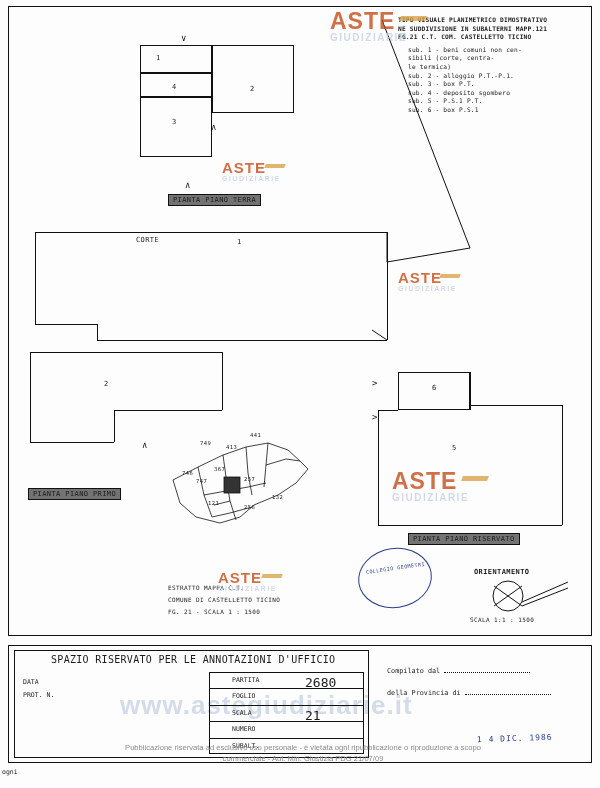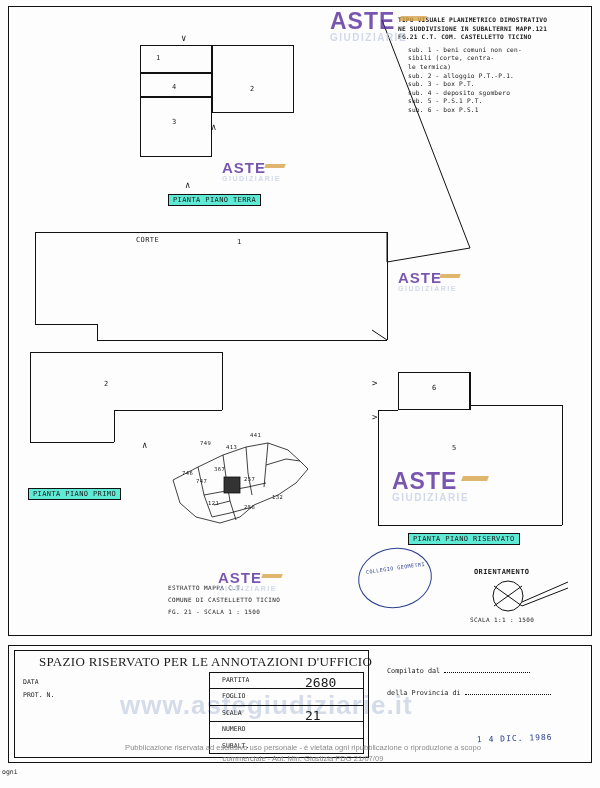--- a/index.html
+++ b/index.html
@@ -10,53 +10,53 @@
 
   
   .abs{position:absolute;}
   .ln{position:absolute;background:#111;}
   .hl{height:1px;}
   .vl{width:1px;}
   .box{position:absolute;border:1px solid #111;box-sizing:border-box;}
   .lbl{position:absolute;font-size:7px;letter-spacing:.4px;white-space:nowrap;}
   .lbl.sm{font-size:6px;}
   .lbl.xs{font-size:5.5px;}
-  .boxed{border:1px solid #111;padding:1px 4px;background:#5eead4;}
+  .boxed{border:1px solid #111;padding:1px 4px;background:#737373;}
 
   
   .outer{position:absolute;left:8px;top:6px;width:584px;height:630px;border:1px solid #111;box-sizing:border-box;}
 
   
   .legend{position:absolute;left:398px;top:16px;width:190px;font-size:6.2px;line-height:8.6px;letter-spacing:.2px;}
   .legend .ttl{font-weight:bold;}
   .legend .sub{margin-left:10px;}
 
   
   .wm{position:absolute;font-family:"Liberation Sans",sans-serif;color:#b9c6dd;opacity:.75;
       font-weight:bold;line-height:1;pointer-events:none;}
-  .wm .a{font-size:23px;letter-spacing:1px;color:#4c1d95;}
+  .wm .a{font-size:23px;letter-spacing:1px;color:#c2410c;}
   .wm .g{font-size:10px;letter-spacing:1.5px;color:#c3cee2;}
   .wm-small .a{font-size:15px;}
   .wm-small .g{font-size:7px;}
   .wm-bar{position:absolute;width:26px;height:5px;background:#d8a24a;opacity:.8;transform:skewX(-20deg);}
   .wm-url{position:absolute;left:120px;top:690px;font-family:"Liberation Sans",sans-serif;
           font-size:26px;color:#cdd6e6;font-weight:bold;letter-spacing:1px;opacity:.85;}
 
   .disclaimer{position:absolute;left:118px;top:742px;width:370px;text-align:center;
       font-family:"Liberation Sans",sans-serif;font-size:7.6px;color:#8a8a8a;line-height:11px;}
 
   
   .form{position:absolute;left:8px;top:645px;width:584px;height:118px;border:1px solid #111;box-sizing:border-box;}
   .form .inner{position:absolute;left:5px;top:4px;width:355px;height:108px;border:1px solid #111;box-sizing:border-box;}
-  .form-title{position:absolute;left:30px;top:8px;font-size:13px;letter-spacing:.3px;font-family:Liberation Serif, serif;}
+  .form-title{position:absolute;left:42px;top:8px;font-size:10px;letter-spacing:.3px;}
   .form-left{position:absolute;left:14px;top:30px;font-size:6.5px;line-height:13px;}
   .ptab{position:absolute;left:200px;top:26px;width:155px;height:82px;border:1px solid #111;box-sizing:border-box;}
   .ptab div.row{position:relative;height:16.4px;border-bottom:1px solid #111;box-sizing:border-box;}
   .ptab div.row:last-child{border-bottom:none;}
-  .ptab .rl{position:absolute;left:12px;top:3px;font-size:6.5px;text-align:right;}
+  .ptab .rl{position:absolute;left:22px;top:3px;font-size:6.5px;text-align:right;}
   .ptab .rv{position:absolute;left:95px;top:2px;font-size:13px;}
   .form-right{position:absolute;left:378px;top:14px;font-size:6.8px;line-height:22px;}
   .form-right .dots{display:inline-block;border-bottom:1px dotted #111;width:86px;height:8px;}
   .stamp{position:absolute;left:468px;top:88px;font-size:8px;color:#2a3f8f;letter-spacing:1px;transform:rotate(-2deg);}
   .utti{position:absolute;left:2px;top:768px;font-size:6.5px;}
 
   
   .stampcirc{position:absolute;border:1px solid #2a3f8f;border-radius:50%;color:#2a3f8f;}
 </style>
 </head>

